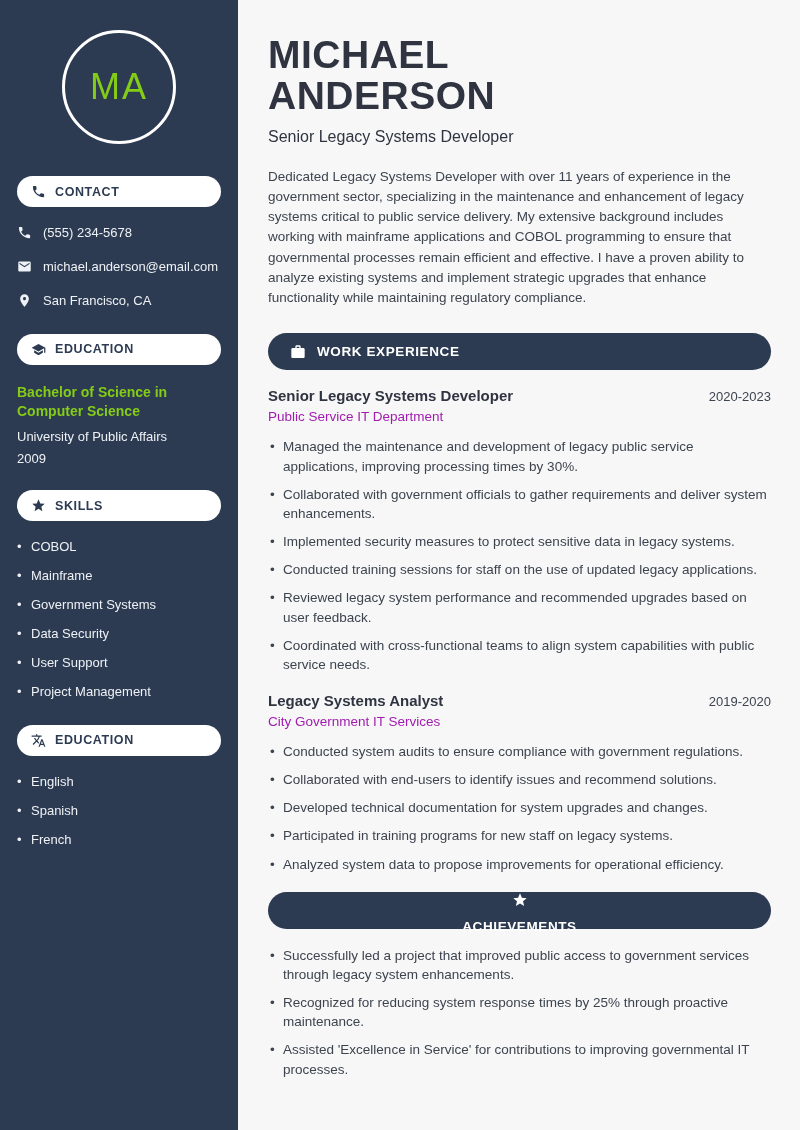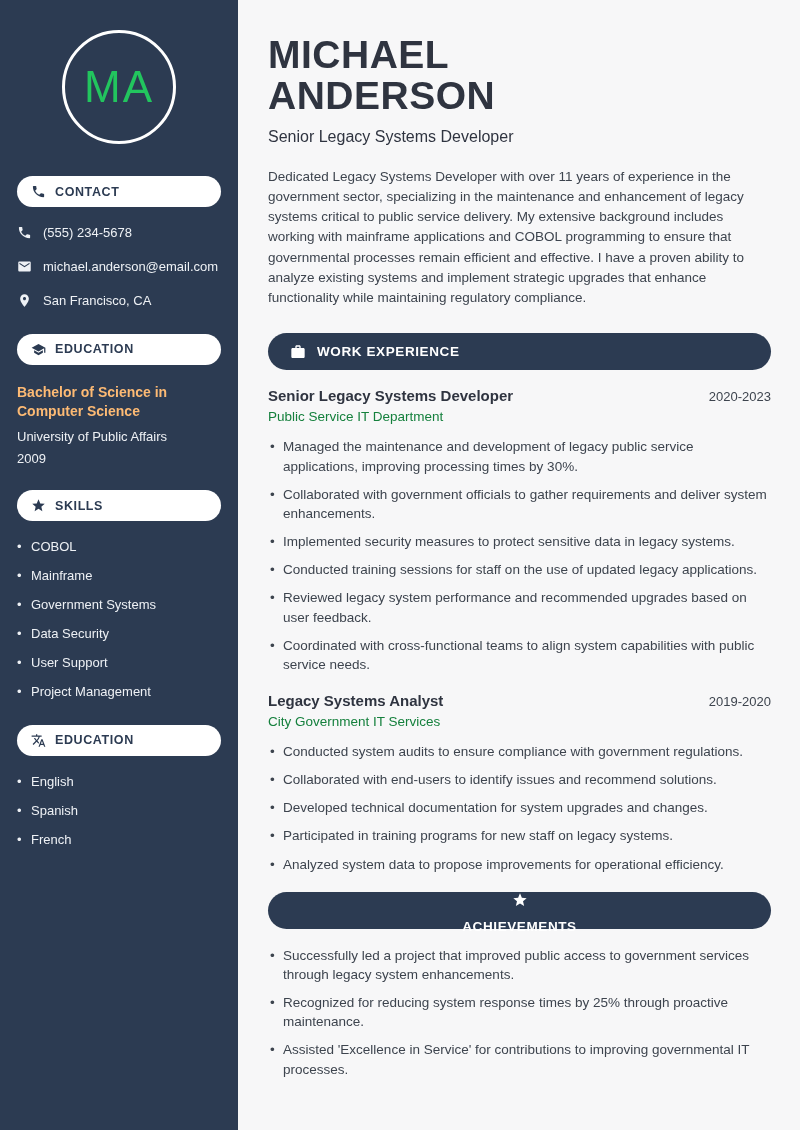--- a/index.html
+++ b/index.html
@@ -19,32 +19,32 @@
 
   
   .sidebar{
     width:238px;min-width:238px;background:var(--sidebar-bg);
     color:#eef1f5;padding:28px 0 20px;
   }
   .avatar{
     width:114px;height:114px;border:3px solid #fff;border-radius:50%;
     margin:2px auto 32px;display:flex;align-items:center;justify-content:center;
   }
-  .avatar span{font-size:44px;color:#22c55e;letter-spacing:2px;font-weight:400;}
+  .avatar span{font-size:36px;color:#84cc16;letter-spacing:2px;font-weight:400;}
   .side-pill{
     background:#fff;color:var(--sidebar-bg);
     border-radius:16px;height:31px;margin:0 17px 18px;
     display:flex;align-items:center;gap:9px;padding:0 14px;
     font-weight:bold;font-size:12.5px;letter-spacing:.6px;
   }
   .side-pill svg{width:15px;height:15px;flex:0 0 auto;}
   .side-list{padding:0 17px;margin-bottom:24px;}
   .contact-row{display:flex;align-items:flex-start;gap:11px;margin-bottom:17px;font-size:13px;line-height:1.3;word-break:break-all;}
   .contact-row svg{width:15px;height:15px;flex:0 0 auto;margin-top:0;}
-  .edu-degree{font-weight:bold;font-size:14px;line-height:1.35;color:#fdba74;margin-bottom:9px;}
+  .edu-degree{font-weight:bold;font-size:14px;line-height:1.35;color:#84cc16;margin-bottom:9px;}
   .edu-school{font-size:13px;margin-bottom:7px;}
   .edu-year{font-size:13px;}
   ul.dot-list{list-style:none;}
   ul.dot-list li{
     position:relative;padding-left:14px;font-size:13px;margin-bottom:12px;line-height:1.3;
   }
   ul.dot-list li::before{content:"•";position:absolute;left:0;top:0;}
 
   
   .main{flex:1;padding:34px 29px 24px 30px;background:var(--main-bg);}
@@ -53,21 +53,21 @@
   .summary{margin-top:21px;font-size:13.5px;line-height:1.5;color:var(--body-text);}
   .main-pill{
     background:var(--sidebar-bg);color:#fff;border-radius:20px;height:37px;
     display:flex;align-items:center;gap:11px;padding:0 22px;
     font-weight:bold;font-size:13.5px;letter-spacing:.6px;margin:25px 0 17px;text-align:right;
   }
   .main-pill svg{width:16px;height:16px;flex:0 0 auto;}
   .job-head{display:flex;justify-content:space-between;align-items:baseline;}
   .job-title{font-size:15px;font-weight:bold;color:var(--heading-text);}
   .job-dates{font-size:13px;color:var(--body-text);}
-  .job-company{font-size:13.5px;color:#15803d;margin:5px 0 13px;}
+  .job-company{font-size:13.5px;color:#a21caf;margin:5px 0 13px;}
   ul.main-bullets{list-style:none;margin-bottom:18px;}
   ul.main-bullets li{
     position:relative;padding-left:15px;font-size:13.5px;line-height:1.42;
     color:var(--body-text);margin-bottom:9px;
   }
   ul.main-bullets li::before{content:"•";position:absolute;left:2px;top:0;}
 </style>
 </head>
 <body>
 

